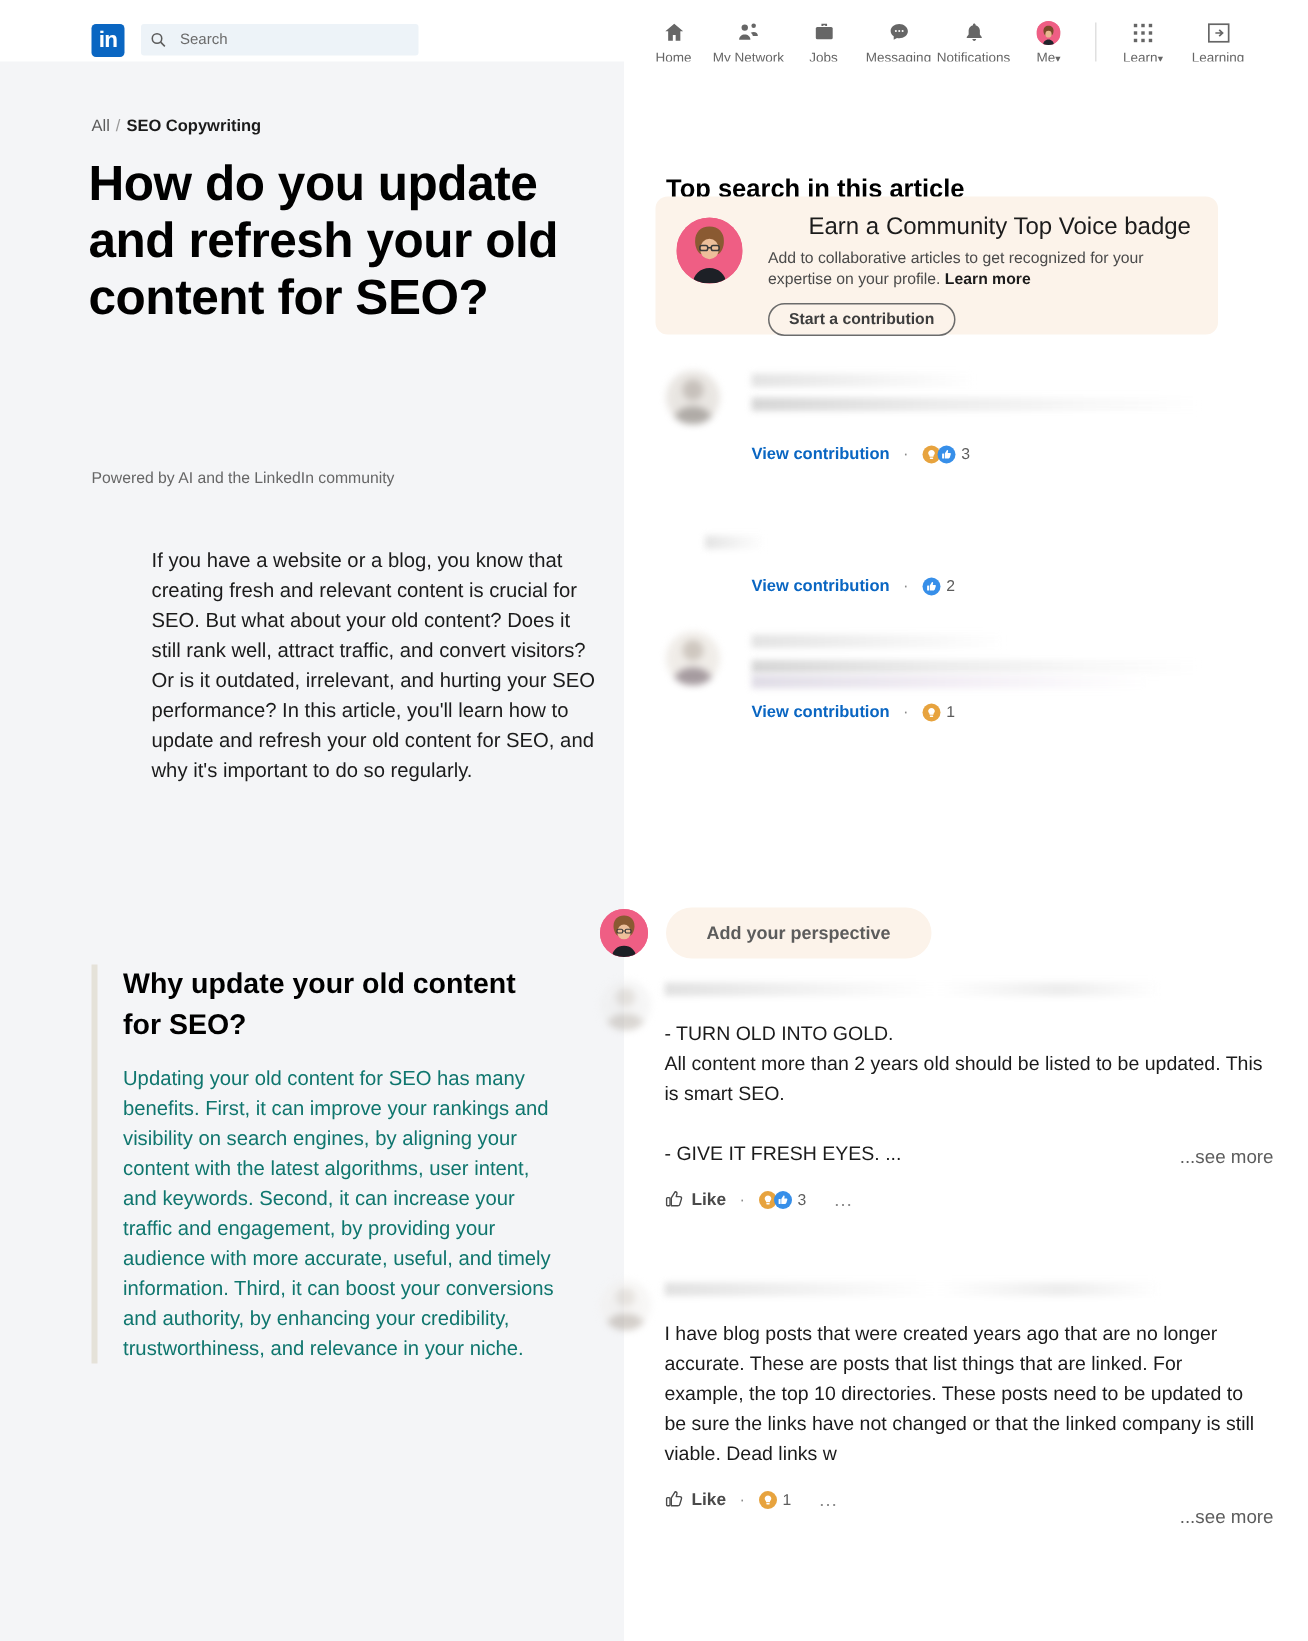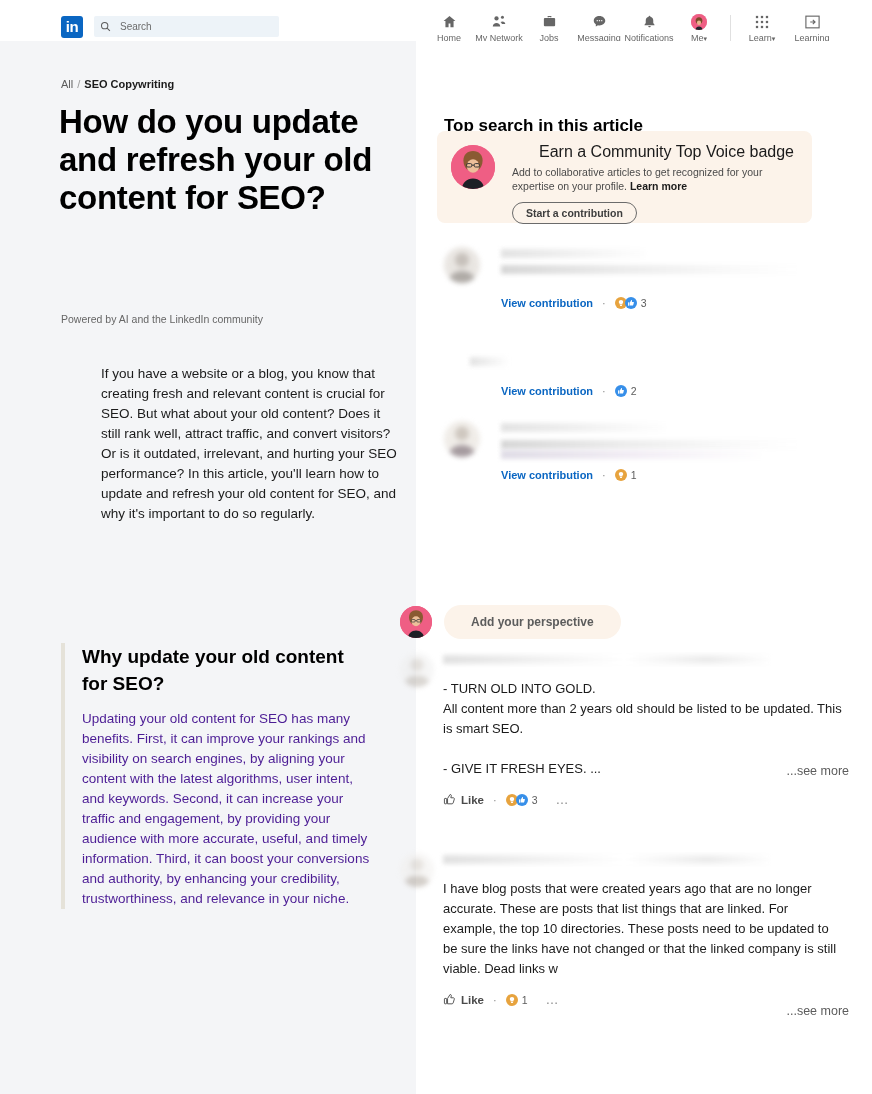--- a/index.html
+++ b/index.html
@@ -93,21 +93,21 @@
 
   .section-block {
     position: absolute; top: 602px; left: 61px; width: 310px;
     border-left: 4px solid #e5e2d9; padding-left: 17px;
   }
   .section-title {
     font-size: 19px; line-height: 27px; font-weight: bold; color: #000000;
     font-family: "Liberation Sans", sans-serif;
   }
   .section-body {
-    margin-top: 12px; font-size: 13.5px; line-height: 20px; color: #4c1d95;
+    margin-top: 12px; font-size: 13.5px; line-height: 20px; color: #0f766e;
     font-family: "Liberation Sans", sans-serif;
   }
 
   
   .experts-title {
     position: absolute; top: 75px; left: 28px;
     font-size: 17px; font-weight: bold; color: #000000;
     font-family: "Liberation Sans", sans-serif;
   }
   .experts-sub {

